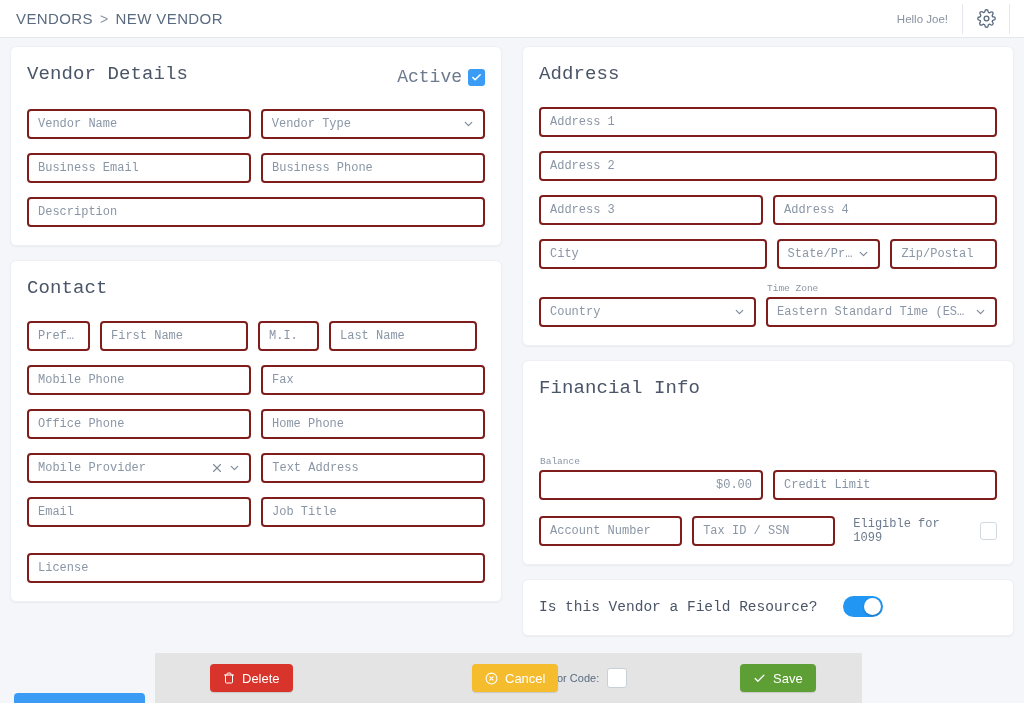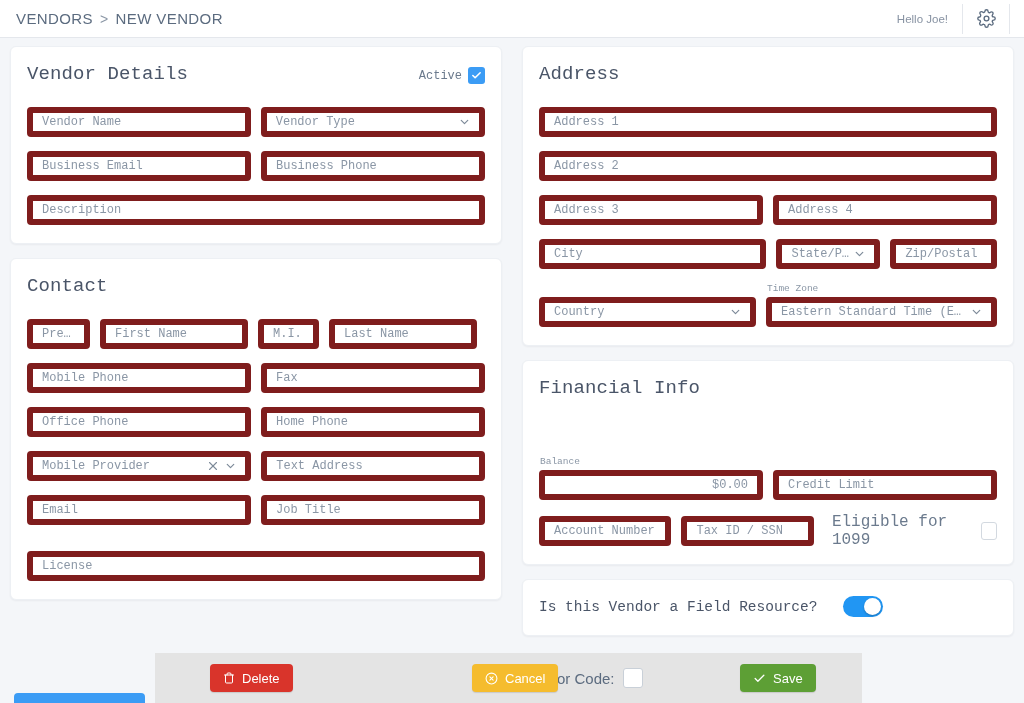--- a/index.html
+++ b/index.html
@@ -100,21 +100,21 @@
     letter-spacing: 0.1px;
   }
 
   
   .active-wrap {
     display: flex;
     align-items: center;
     gap: 6px;
     padding-top: 4px;
   }
-  .active-label { font-size: 12px; color: #6b7a8d; text-align: right; }
+  .active-label { font-size: 18px; color: #6b7a8d; text-align: right; }
   .cb-checked {
     width: 17px; height: 17px;
     background: #3b9cf5;
     border-radius: 3px;
     display: flex;
     align-items: center;
     justify-content: center;
     cursor: pointer;
   }
   .cb-empty {
@@ -129,21 +129,21 @@
   .row {
     display: flex;
     gap: 10px;
     margin-bottom: 14px;
   }
   .row:last-child { margin-bottom: 0; }
 
   .fld {
     position: relative;
     height: 30px;
-    border: 6px solid #7f1d1d;
+    border: 2px solid #7f1d1d;
     border-radius: 4px;
     background: #fff;
     display: flex;
     align-items: center;
     padding: 0 9px;
     font-size: 12px;
     color: #8a96a5;
     white-space: nowrap;
     overflow: hidden;
     cursor: text;
@@ -197,21 +197,21 @@
   
   .w-balance { width: 231px; margin-top: 43px; }
   .w-credit  { width: 231px; }
   .w-acct    { width: 148px; }
   .w-tax     { width: 148px; }
 
   .check-inline {
     display: flex;
     align-items: center;
     gap: 9px;
-    font-size: 16px;
+    font-size: 12px;
     color: #6b7a8d;
     height: 30px;
     margin-left: 8px;
   }
 
   
   .toggle-row {
     display: flex;
     align-items: center;
     gap: 26px;
@@ -267,21 +267,21 @@
   .btn-delete { background: #d9342b; left: 55px; }
   .btn-cancel { background: #f5bc2e; left: 317px; }
   .btn-save   { background: #5d9f35; left: 585px; }
 
   .color-code {
     position: absolute;
     left: 402px;
     display: flex;
     align-items: center;
     gap: 8px;
-    font-size: 15px;
+    font-size: 11px;
     color: #5b6b7f;
     white-space: nowrap;
   }
   .swatch {
     width: 20px; height: 20px;
     border: 1px solid #c9d0d8;
     border-radius: 3px;
     background: #fff;
     cursor: pointer;
   }

